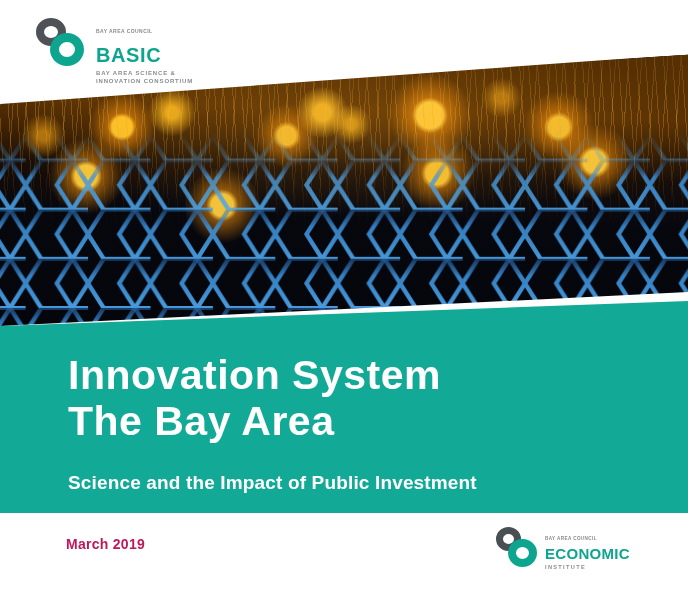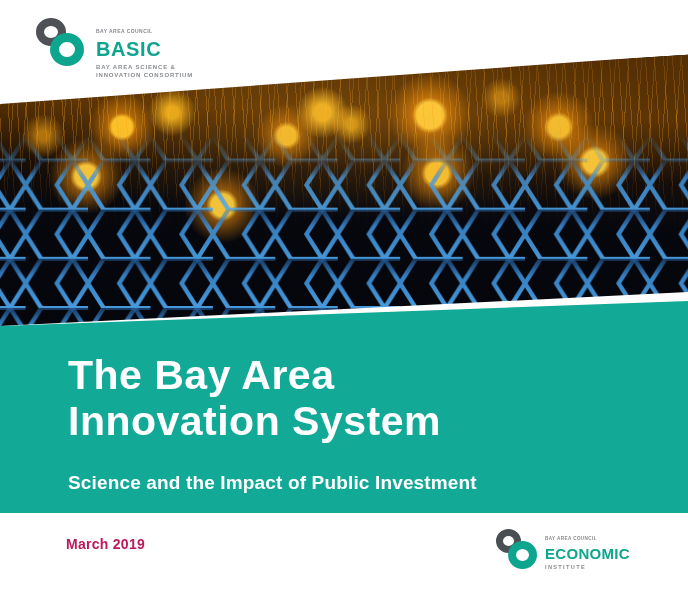--- a/index.html
+++ b/index.html
@@ -95,21 +95,21 @@
   .mark-sm .ring-gray{left:0;top:2px;width:25px;height:24px;border:7px solid #4a4f53;}
   .mark-sm .ring-teal{left:12px;top:14px;width:29px;height:28px;border:8px solid #0ea58f;}
 
   .basic-text{margin-left:4px;padding-top:3px;}
   .eyebrow{
     font-size:5px;letter-spacing:.09em;color:#5d6166;font-weight:700;
     text-transform:uppercase;line-height:1;white-space:nowrap;opacity:.75;
   }
   .wordmark{
     font-size:20px;line-height:1;font-weight:700;color:#0ea58f;
-    letter-spacing:.03em;margin-top:2px;
+    letter-spacing:.03em;margin-top:8px;
   }
   .basic-sub1,.basic-sub2{
     font-size:6px;letter-spacing:.14em;color:#6a6f74;font-weight:700;
     text-transform:uppercase;line-height:1.35;white-space:nowrap;opacity:.8;
   }
   .basic-sub1{margin-top:4px;}
 
   
   .title-block{position:absolute;left:68px;top:352px;width:580px;}
   .title-line{
@@ -119,21 +119,21 @@
   .subtitle{
     margin-top:27px;color:#ffffff;font-weight:700;font-size:19px;
     letter-spacing:.008em;white-space:nowrap;
   }
 
   
   .date{
     position:absolute;left:66px;top:536px;color:#be185d;
     font-size:14px;font-weight:700;letter-spacing:.02em;
   }
-  .bai-logo{position:absolute;left:496px;top:524px;display:flex;align-items:flex-end;}
+  .bai-logo{position:absolute;left:496px;top:524px;display:flex;align-items:center;}
   .bai-text{margin-left:3px;padding-top:2px;}
   .bai-eyebrow{
     font-size:4.6px;letter-spacing:.09em;color:#5d6166;font-weight:700;
     text-transform:uppercase;line-height:1;white-space:nowrap;opacity:.75;
   }
   .bai-word{
     font-size:15px;line-height:1;font-weight:700;color:#0ea58f;
     letter-spacing:.02em;margin-top:2px;
   }
   .bai-sub{
@@ -193,22 +193,22 @@
     </span>
     <span class="basic-text">
       <span class="eyebrow">BAY AREA COUNCIL</span>
       <div class="wordmark">BASIC</div>
       <div class="basic-sub1">BAY AREA SCIENCE &amp;</div>
       <div class="basic-sub2">INNOVATION CONSORTIUM</div>
     </span>
   </div>
 
   <div class="title-block">
+    <div class="title-line">Innovation System</div>
     <div class="title-line">The Bay Area</div>
-    <div class="title-line">Innovation System</div>
     <div class="subtitle">Science and the Impact of Public Investment</div>
   </div>
 
   <div class="date">March 2019</div>
 
   <div class="bai-logo">
     <span class="mark mark-sm">
       <span class="ring ring-gray"></span>
       <span class="ring ring-teal"></span>
     </span>

